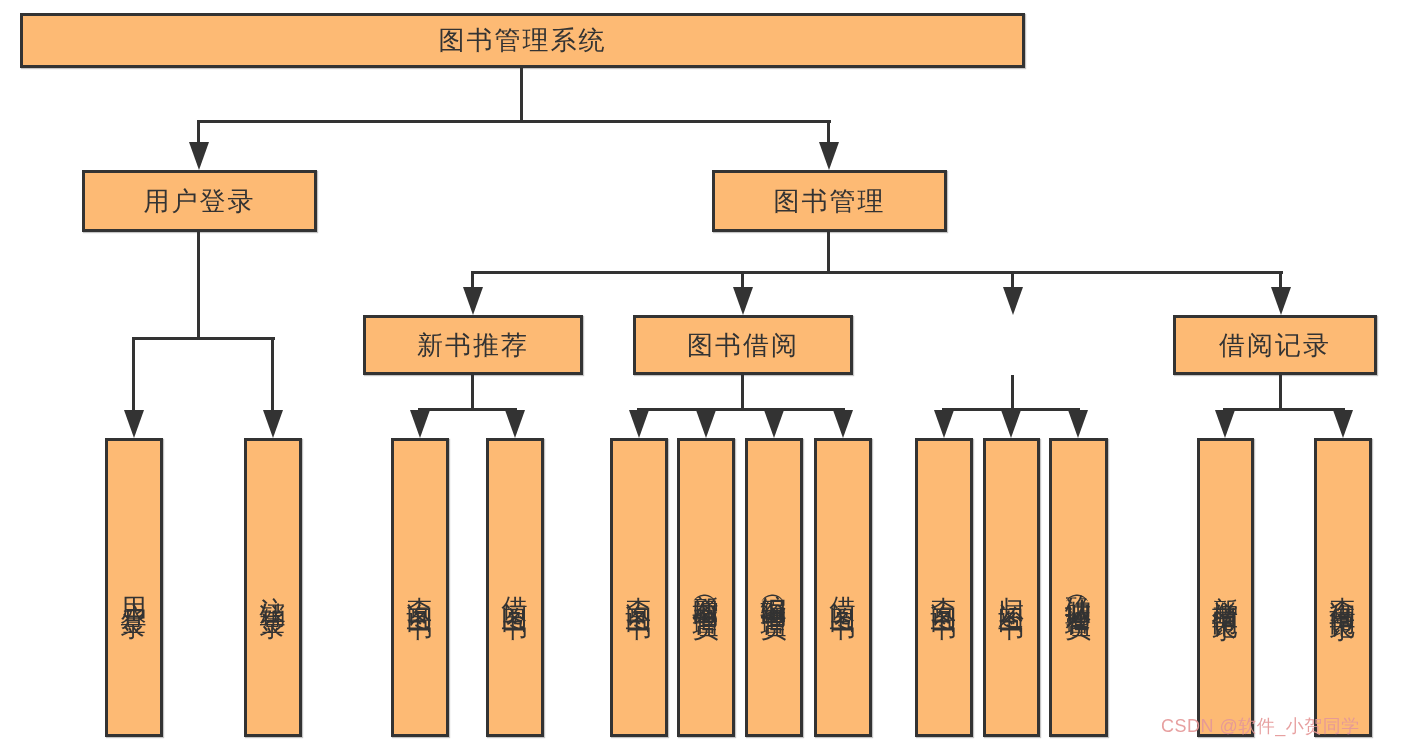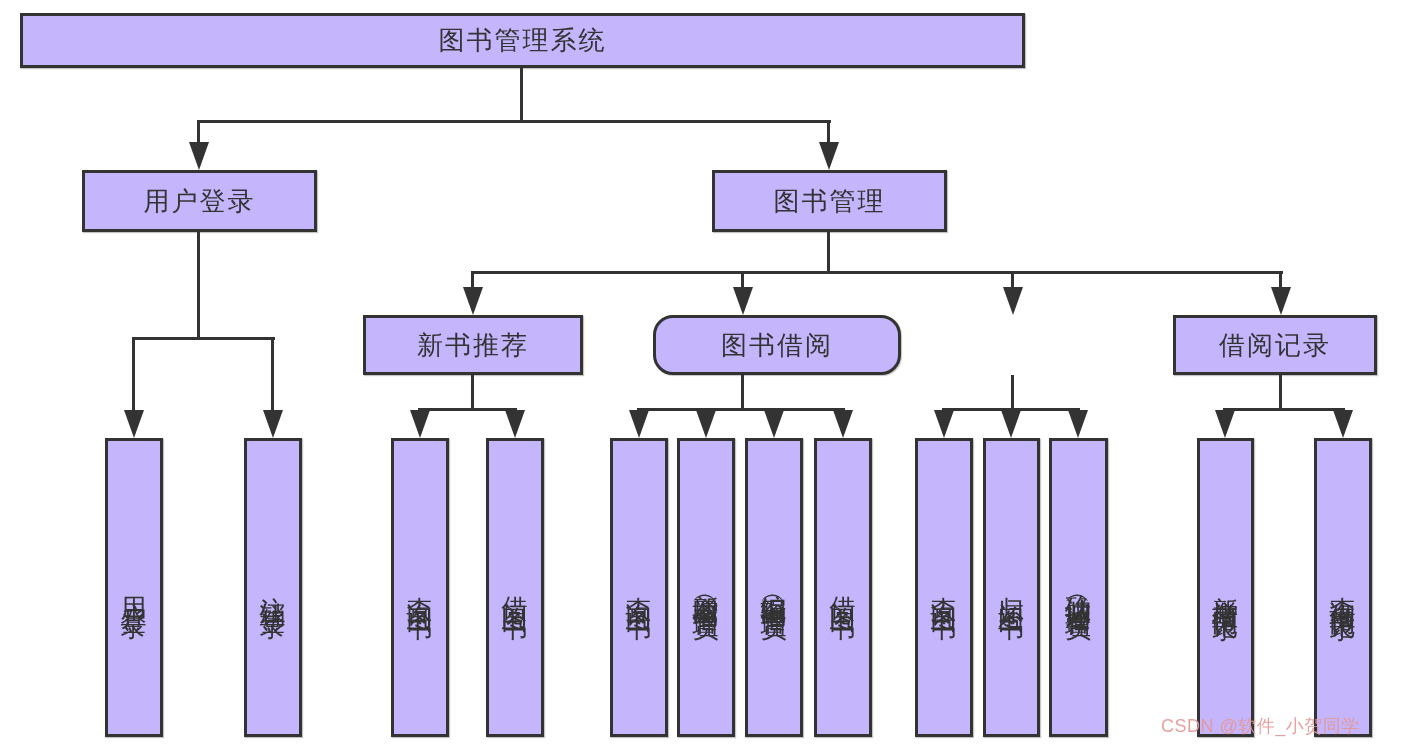--- a/index.html
+++ b/index.html
@@ -7,21 +7,21 @@
     position:relative;
     width:1405px;height:747px;
     background:#ffffff;
     font-family:"Liberation Sans", sans-serif;
     overflow:hidden;
   }
   .node{
     position:absolute;
     box-sizing:border-box;
     border:3px solid #333333;
-    background:#c4b5fd;
+    background:#fdba74;
     display:flex;align-items:center;justify-content:center;
     color:#333333;
     box-shadow:1px 1px 1px rgba(90,90,90,0.35);
   }
   .node .lbl{
     font-size:26px;
     letter-spacing:2px;
     color:#333333;
     white-space:nowrap;
   }
@@ -70,21 +70,21 @@
   </div>
 
   <div class="node" style="left:363px;top:315px;width:220px;height:60px;">
     <span class="lbl">新书推荐</span>
   </div>
 
   <div class="node" style="left:712px;top:170px;width:235px;height:62px;">
     <span class="lbl">图书管理</span>
   </div>
 
-  <div class="node" style="left:653px;top:315px;width:248px;height:60px;border-radius:20px;">
+  <div class="node" style="left:633px;top:315px;width:220px;height:60px;">
     <span class="lbl">图书借阅</span>
   </div>
 
 
   <div class="node" style="left:1173px;top:315px;width:204px;height:60px;">
     <span class="lbl">借阅记录</span>
   </div>
 
   <div class="node leaf" style="left:105px;top:438px;width:58px;height:299px;">
     <span class="lbl">用户登录</span>

